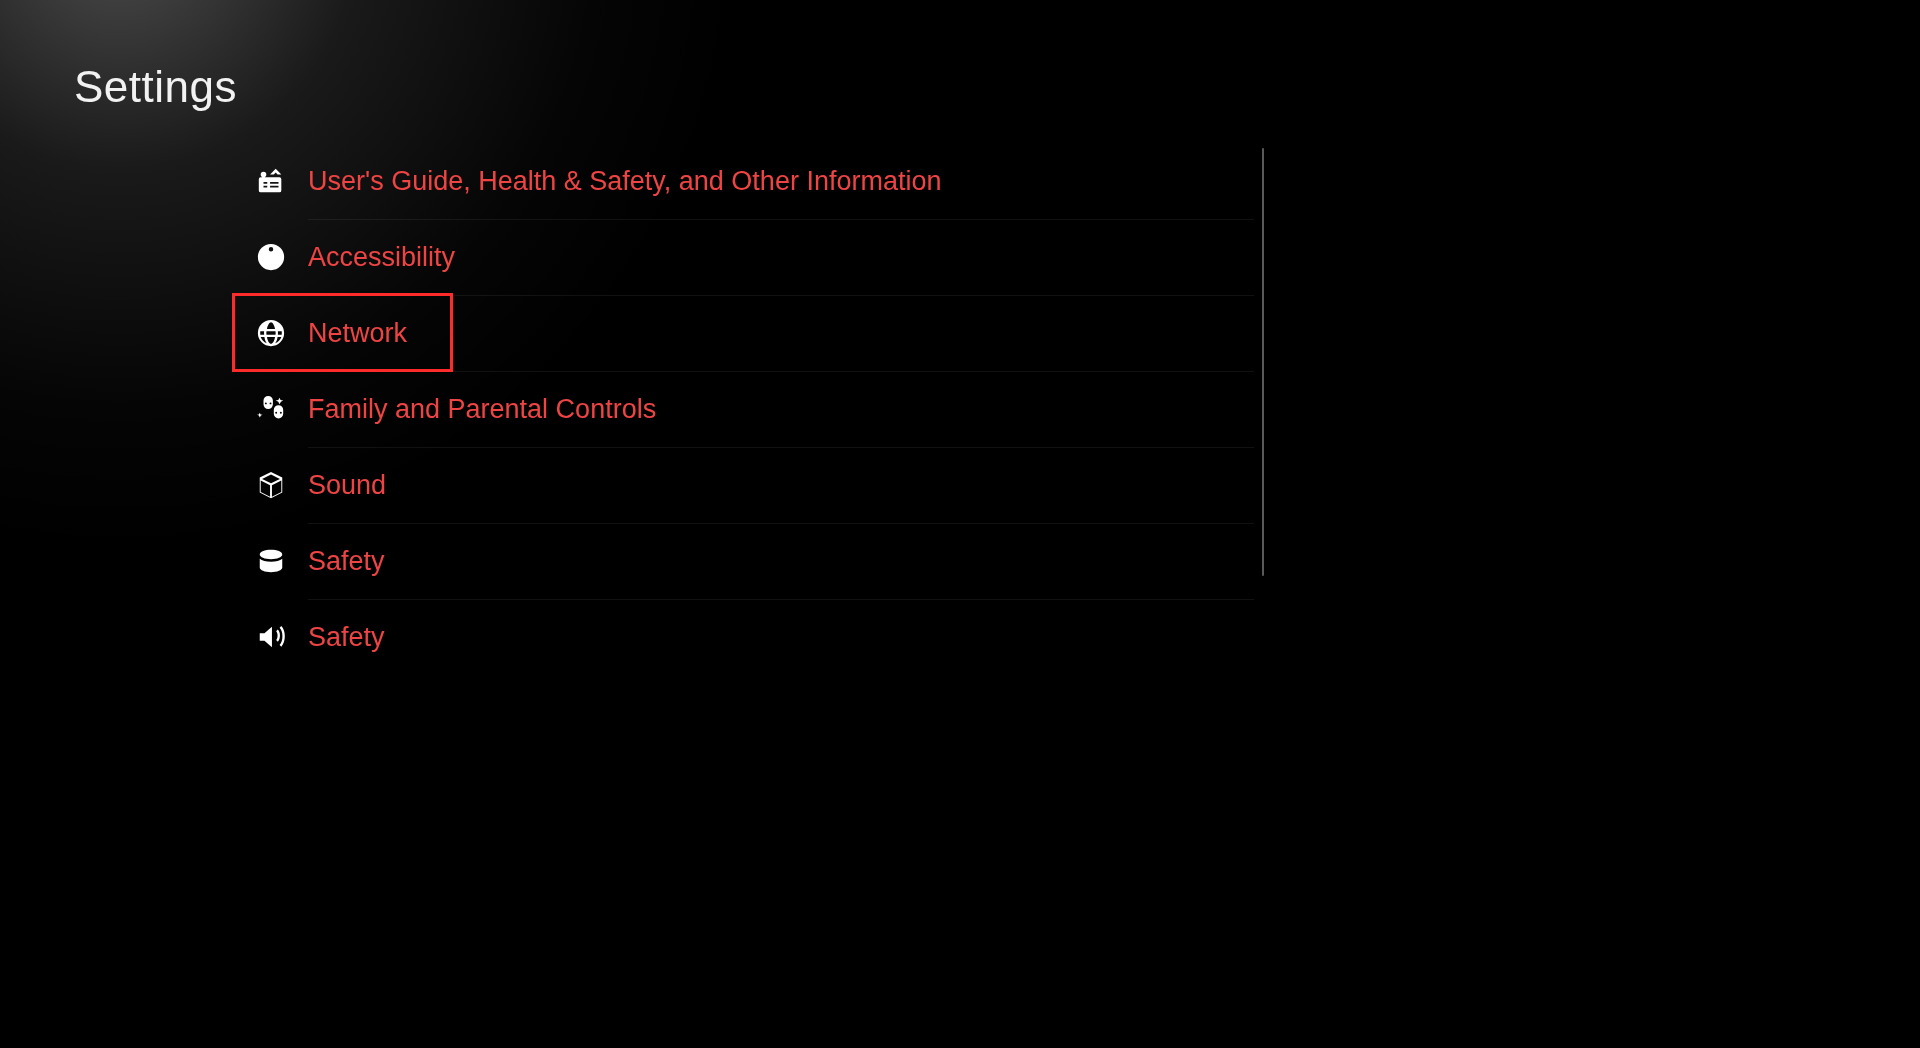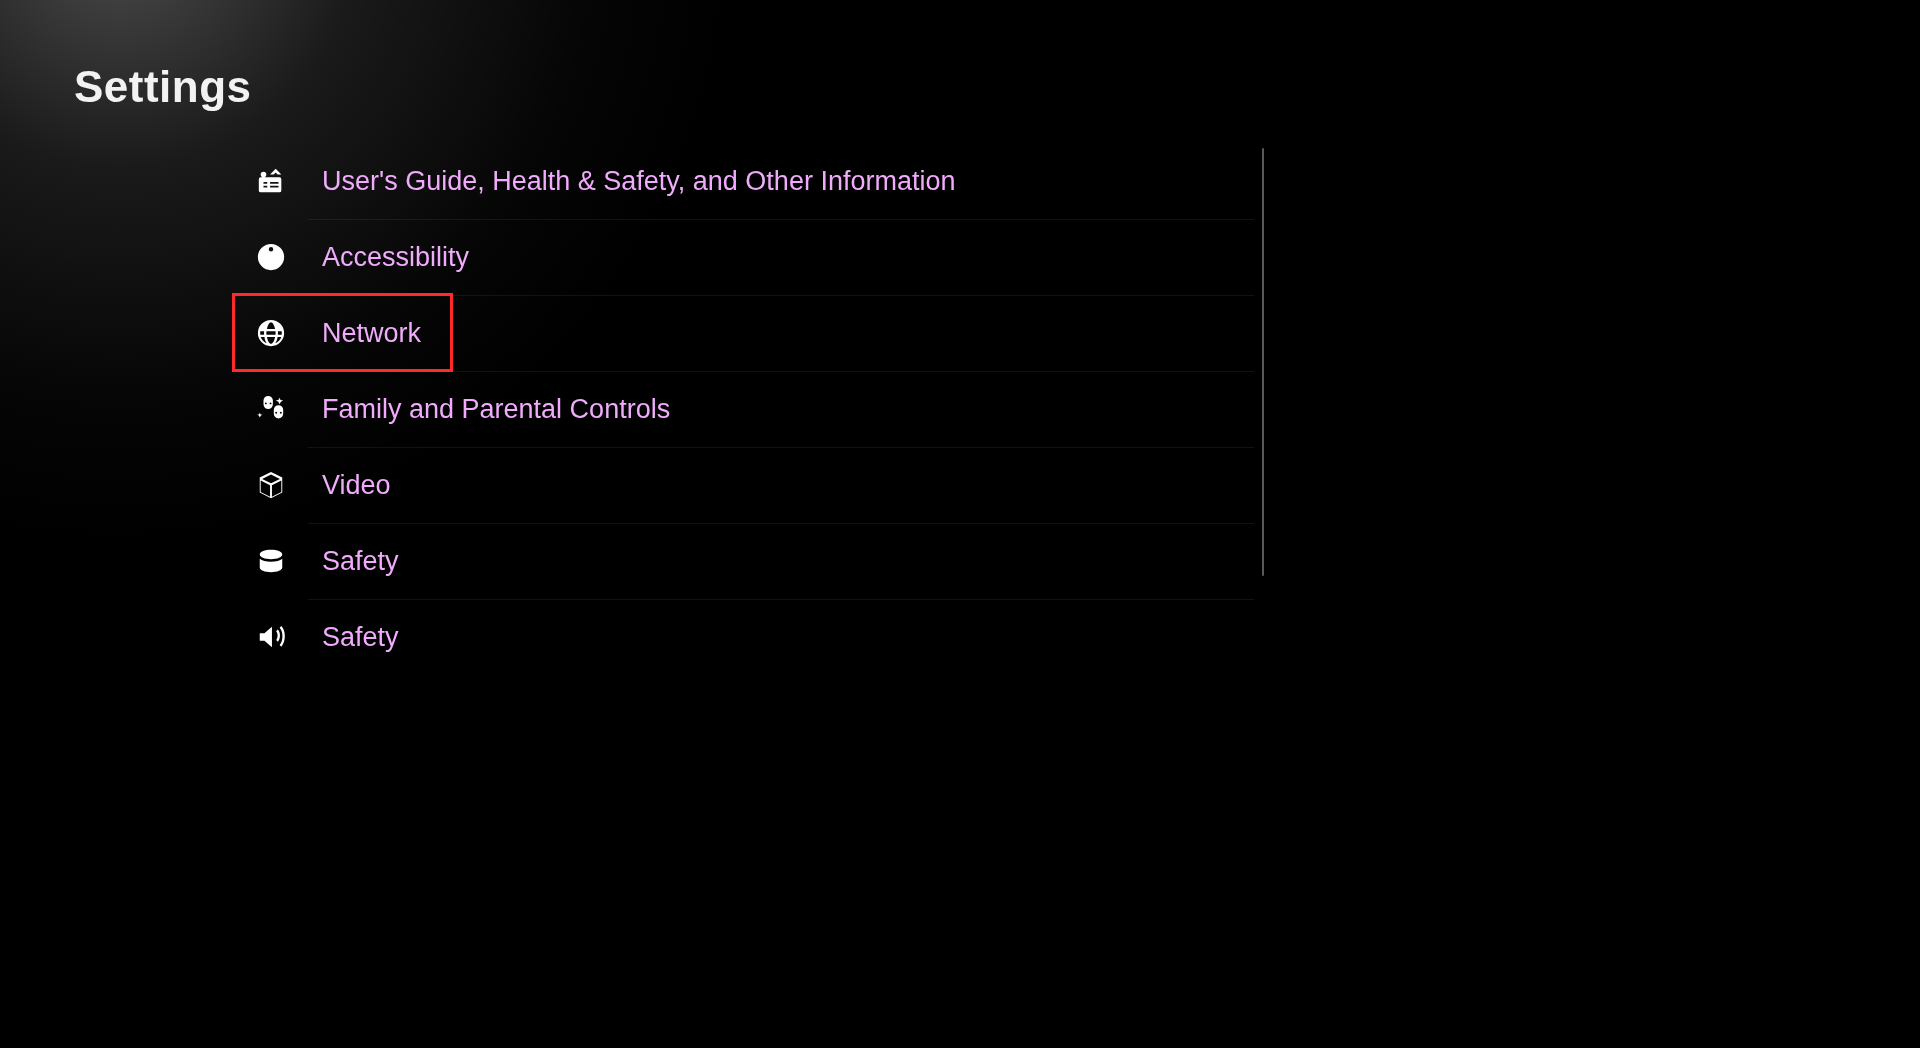--- a/index.html
+++ b/index.html
@@ -17,21 +17,21 @@
     position: absolute;
     top: -250px; left: -150px;
     width: 900px; height: 900px;
     background: radial-gradient(circle at 30% 20%, rgba(255,255,255,0.30) 0%, rgba(255,255,255,0.10) 25%, rgba(255,255,255,0.02) 50%, rgba(0,0,0,0) 65%);
     pointer-events: none;
   }
   .page-title {
     position: absolute;
     top: 62px; left: 74px;
     font-size: 44px;
-    font-weight: 700;
+    font-weight: 400;
     letter-spacing: 0.5px;
     color: #f2f2f2;
   }
   .menu {
     position: absolute;
     top: 143px;
     left: 232px;
     width: 1022px;
   }
   .menu-item {
@@ -49,24 +49,24 @@
     height: 1px;
     background: rgba(255,255,255,0.065);
   }
   .icon-wrap {
     width: 34px; height: 34px;
     display: flex; align-items: center; justify-content: center;
     flex-shrink: 0;
   }
   .icon-wrap svg { width: 30px; height: 30px; fill: #fff; }
   .menu-label {
-    margin-left: 34px;
+    margin-left: 20px;
     font-size: 27px;
     font-weight: 400;
-    color: #f0abfc;
+    color: #ef4444;
   }
   .highlight-box {
     position: absolute;
     border: 3px solid #ff2a2a;
     pointer-events: none;
   }
   .scroll-track {
     position: absolute;
     top: 148px;
     left: 1262px;
@@ -126,21 +126,21 @@
     </span>
     <span class="menu-label">Family and Parental Controls</span>
   </div>
 
   <div class="menu-item">
     <span class="icon-wrap">
       <svg viewBox="0 0 32 32">
           <path d="M16 2l12 6v16l-12 6-12-6V8l12-6zm0 2.8L6.5 9.5 16 14.2l9.5-4.7L16 4.8zM5 11.3v12.1l10 5V16.3L5 11.3zm22 0l-10 5v12.1l10-5V11.3z"></path>
         </svg>
     </span>
-    <span class="menu-label">Video</span>
+    <span class="menu-label">Sound</span>
   </div>
 
   <div class="menu-item">
     <span class="icon-wrap">
       <svg viewBox="0 0 32 32">
           <path d="M16 4c6.6 0 12 2.2 12 5s-5.4 5-12 5S4 11.8 4 9s5.4-5 12-5zm12 9.5V23c0 2.8-5.4 5-12 5S4 25.8 4 23v-9.5c2.3 2 6.8 3.3 12 3.3s9.7-1.3 12-3.3z"></path>
         </svg>
     </span>
     <span class="menu-label">Safety</span>
   </div>

